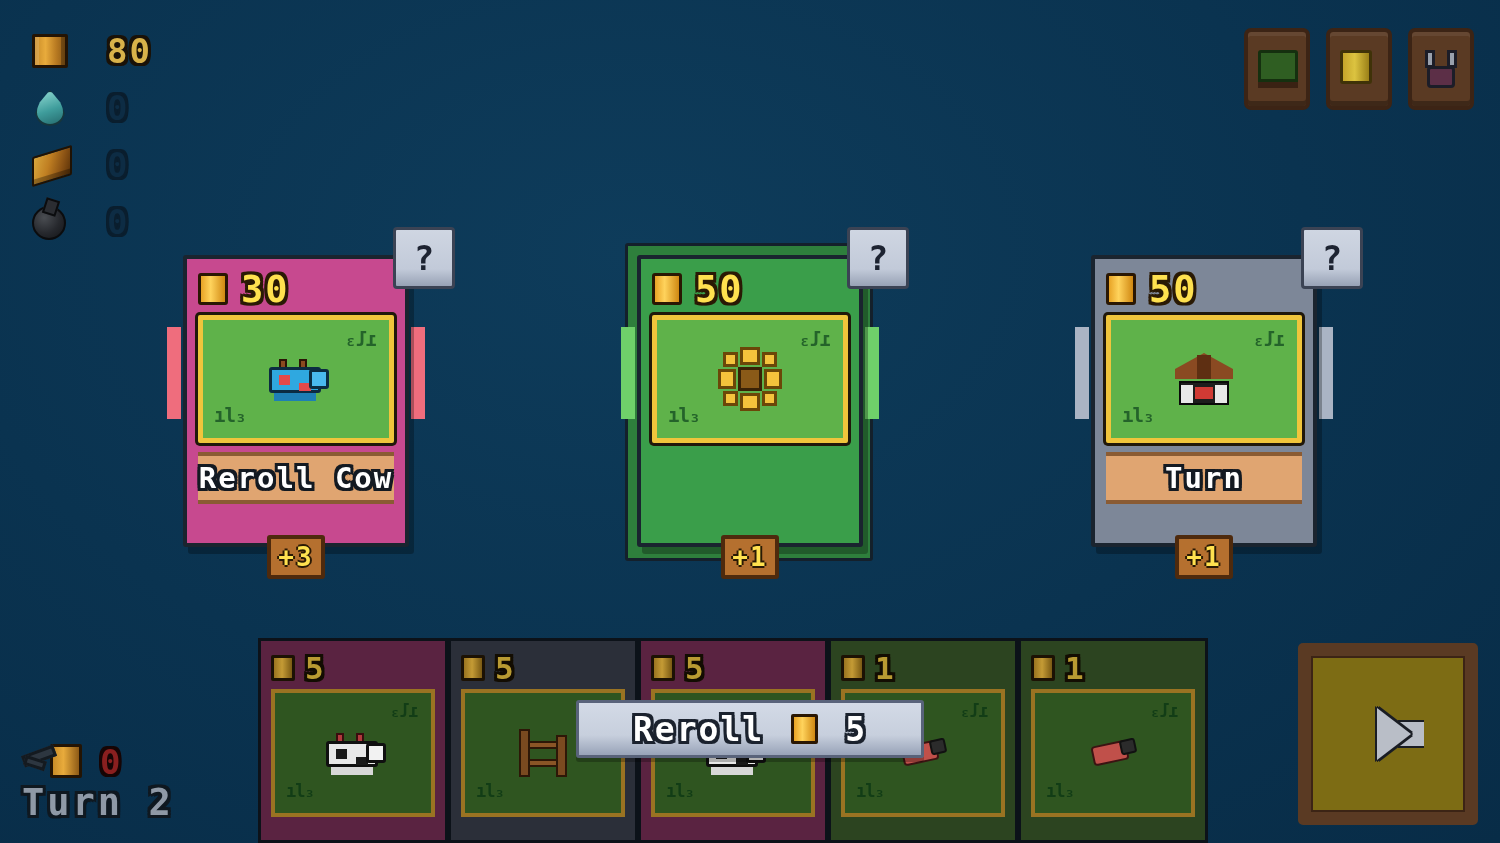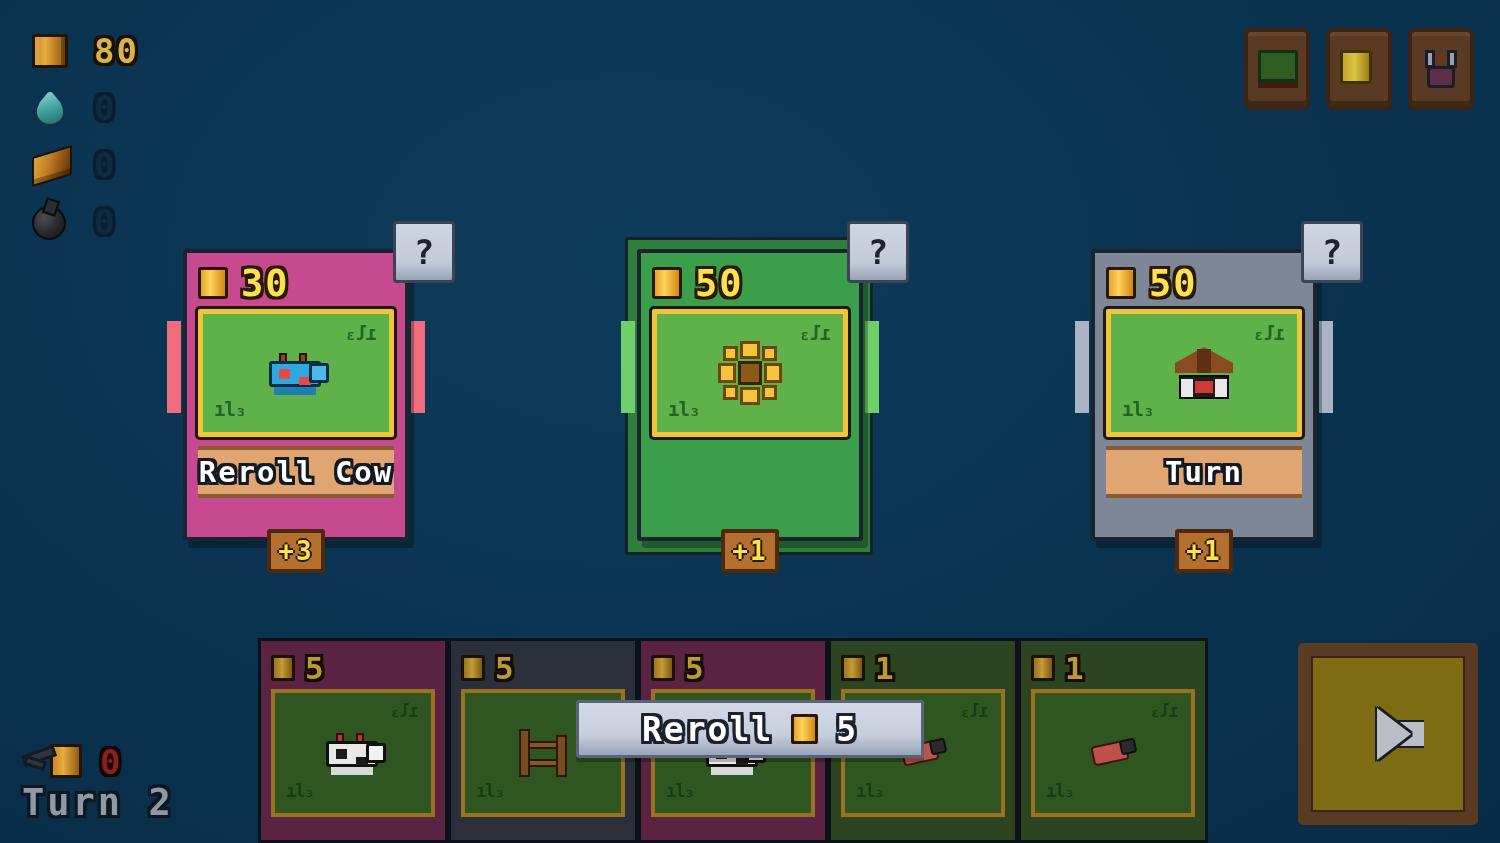--- a/index.html
+++ b/index.html
@@ -26,21 +26,21 @@
     letter-spacing: 2px;
     -webkit-font-smoothing: none;
   }
 
   
   #resources {
     position: absolute; left: 32px; top: 30px;
     display: flex; flex-direction: column; gap: 15px;
     z-index: 20;
   }
-  .res-row { display: flex; align-items: center; gap: 22px; height: 42px; }
+  .res-row { display: flex; align-items: center; gap: 35px; height: 42px; }
   .res-icon { width: 40px; height: 40px; position: relative; }
   .res-val {
     font-size: 34px; line-height: 1;
     color: #d8b24a;
     -webkit-text-stroke: 0px;
     text-shadow:
       -3px 0 #1a1208, 3px 0 #1a1208, 0 -3px #1a1208, 0 3px #1a1208,
       -3px -3px #1a1208, 3px -3px #1a1208, -3px 3px #1a1208, 3px 3px #1a1208;
   }
   .res-val.dim {
@@ -144,21 +144,21 @@
   }
   .ic-potion .neckL, .ic-potion .neckR {
     position: absolute; top: 0; width: 10px; height: 18px;
     background: #9aa1ad; border: 3px solid #1c1d28;
   }
   .ic-potion .neckL { left: 4px; }
   .ic-potion .neckR { right: 4px; }
 
   
   #cards {
-    position: absolute; top: 249px; left: 0; right: 0;
+    position: absolute; top: 255px; left: 0; right: 0;
     display: flex; justify-content: center; align-items: flex-end;
     gap: 228px; z-index: 12;
   }
   .card-wrap { position: relative; }
 
   
   .card-back {
     position: absolute; left: -12px; top: -12px;
     width: 248px; height: 318px;
     border: 3px solid #14202b;
@@ -344,21 +344,21 @@
   }
   .hc-art .grass { color:#123d16; font-size:17px; }
 
   
   #reroll {
     position: absolute; left: 576px; top: 700px;
     width: 348px; height: 58px;
     background: linear-gradient(180deg,#d3dae6 0%,#c7cfdd 62%,#98a3b8 100%);
     border: 3px solid #59637a;
     border-radius: 3px;
-    display: flex; align-items: center; justify-content: center; gap: 18px;
+    display: flex; align-items: center; justify-content: center; gap: 27px;
     z-index: 30;
     cursor: pointer;
     box-shadow: 0 4px 0 rgba(0,0,0,.25);
   }
   .rr-label {
     font-size: 33px; color: #ffffff; letter-spacing: 2px; line-height:1;
     text-shadow:
       -3px 0 #1b222e, 3px 0 #1b222e, 0 -3px #1b222e, 0 3px #1b222e,
       -3px -3px #1b222e, 3px -3px #1b222e, -3px 3px #1b222e, 3px 3px #1b222e;
   }

